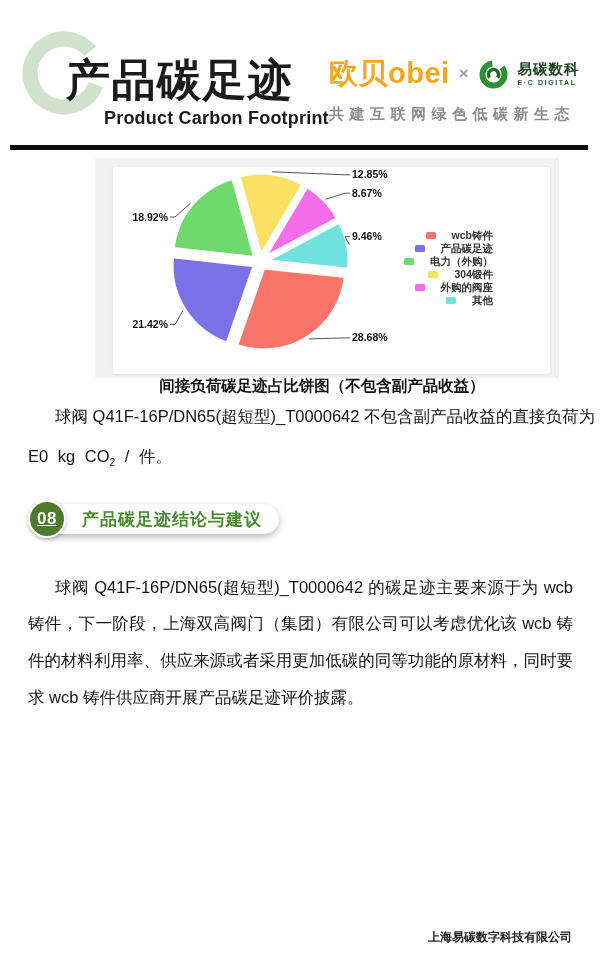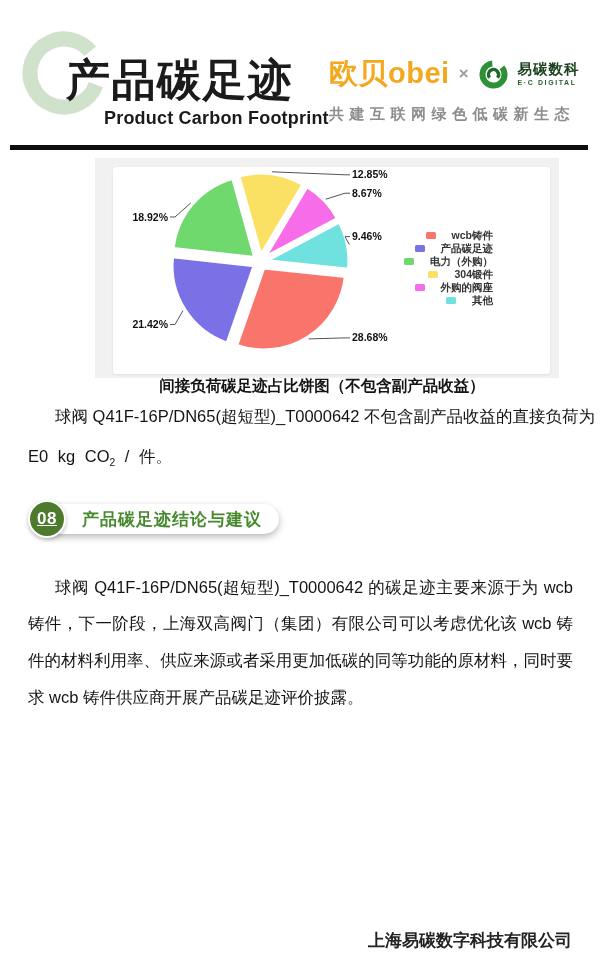--- a/index.html
+++ b/index.html
@@ -40,21 +40,21 @@
   .section-pill{position:absolute;left:28px;top:500px;height:38px;}
   .pill-bg{position:absolute;left:8px;top:4px;height:30px;border-radius:16px;background:#fff;
     box-shadow:0 3px 7px rgba(0,0,0,0.28);display:flex;align-items:center;padding:0 17px 0 46px;}
   .section-title{font-size:17px;font-weight:800;color:#47892d;letter-spacing:1px;white-space:nowrap;}
   .section-num{position:absolute;left:0;top:0;width:34px;height:34px;border-radius:50%;background:#4e7a2d;
     border:2px solid #fff;box-shadow:0 2px 4px rgba(0,0,0,0.25);display:flex;align-items:center;justify-content:center;}
   .section-num span{color:#fff;font-size:17px;font-weight:800;letter-spacing:.5px;text-decoration:underline;}
   
   .body-para{position:absolute;left:28px;top:552px;width:545px;font-size:16.5px;color:#141414;
     line-height:36.8px;text-align:justify;text-indent:27px;}
-  .footer{position:absolute;right:28px;top:929px;font-size:17px;font-weight:600;color:#222;margin-left:39px;}
+  .footer{position:absolute;right:28px;top:929px;font-size:12px;font-weight:600;color:#222;margin-left:39px;}
 </style>
 </head>
 <body>
 
 <div class="page">
 
   <svg class="brand-ring" width="84" height="90" viewBox="0 0 84 90">
     <circle cx="42" cy="45" r="34" fill="none" stroke="#d0e2cc" stroke-width="15" stroke-dasharray="178 36" transform="rotate(20 42 45)"></circle>
   </svg>
   <div class="brand-text">

